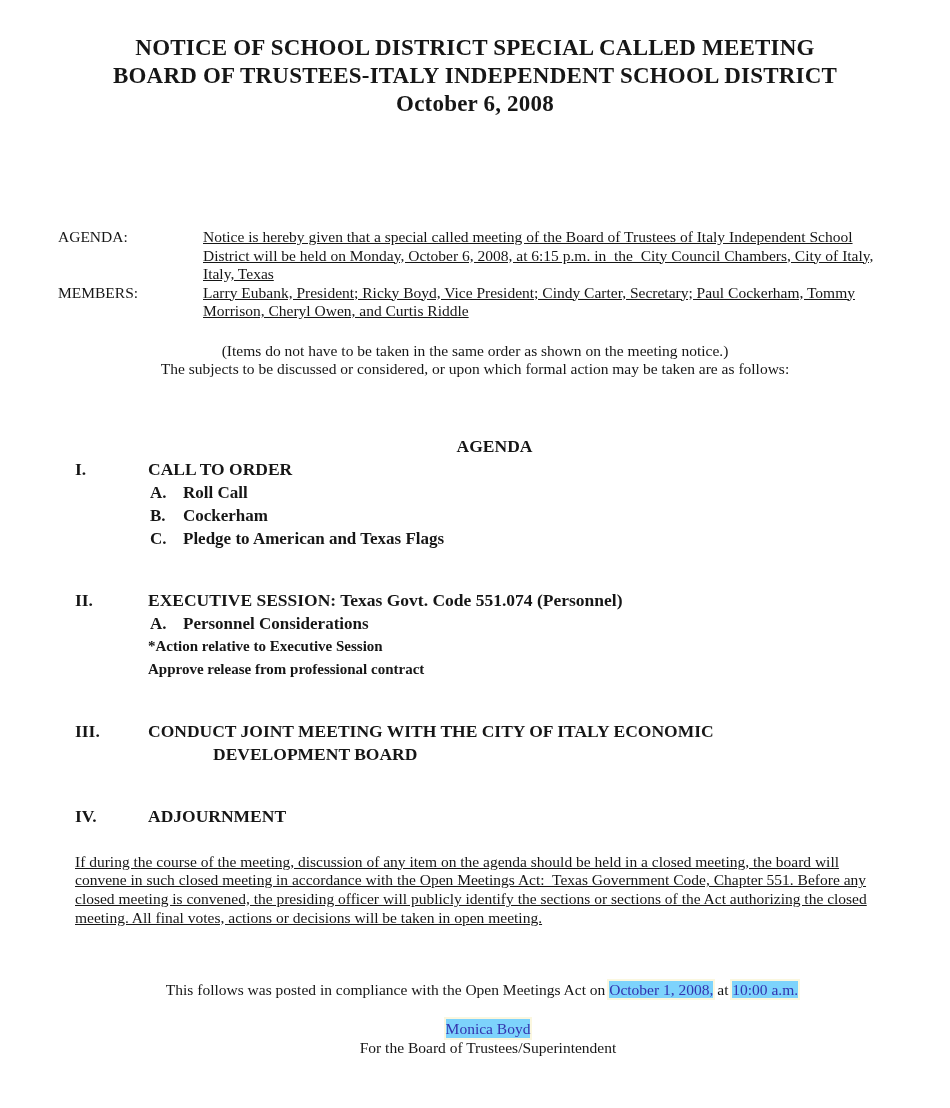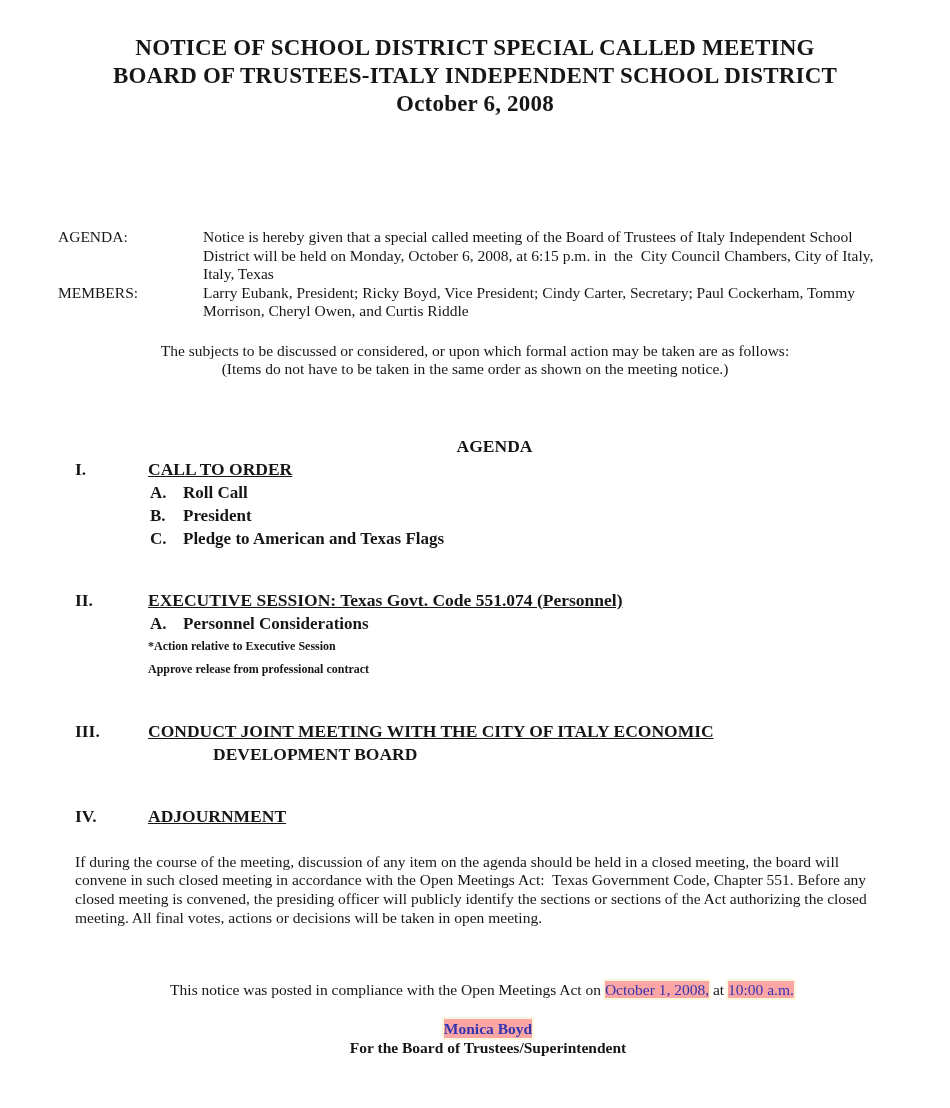--- a/index.html
+++ b/index.html
@@ -6,21 +6,21 @@
   .page {
     position: relative;
     width: 950px;
     height: 1108px;
     background: #ffffff;
     font-family: "Liberation Serif", "DejaVu Serif", serif;
     color: #161616;
     overflow: hidden;
     box-sizing: border-box;
   }
-  .pre { white-space: pre-wrap; }
+  .pre { white-space: pre-wrap; text-decoration: underline; }
 
   
   .doc-title {
     margin-top: 34px;
     text-align: center;
     font-weight: bold;
     font-size: 23px;
     line-height: 28px;
     letter-spacing: 0.2px;
   }
@@ -57,53 +57,52 @@
   .agitem {
     margin-left: 75px;
     font-weight: bold;
     font-size: 17.5px;
     line-height: 23px;
   }
   .agitem.first { margin-top: 0px; }
   .agitem.gap { margin-top: 39px; }
   .ihead { display: flex; }
   .numeral { width: 73px; flex: 0 0 73px; }
-  .ititle { flex: 1; text-decoration: underline; }
+  .ititle { flex: 1; }
   .ititle2 { margin-left: 138px; }
   .isub { display: flex; margin-left: 75px; font-size: 17px; }
   .iletter { width: 33px; flex: 0 0 33px; }
-  .iline { margin-left: 73px; font-size: 12px; }
+  .iline { margin-left: 73px; font-size: 15px; }
 
   
   .closing {
     margin: 25px 0 0 75px;
     width: 828px;
     font-size: 15.5px;
     line-height: 18.7px;
   }
 
   
   .posted {
     margin-top: 54px;
     text-align: center;
     font-size: 15.5px;
     line-height: 18.5px;
     padding-left: 14px;
   }
   .blue { color: #3434ae; }
-  .hl { background: #fca5a5; box-shadow: 0 0 0 2px #fbf7df; }
+  .hl { background: #7dd3fc; box-shadow: 0 0 0 2px #fbf7df; }
 
   
   .signature {
     margin-top: 19px;
     text-align: center;
     font-size: 15.5px;
     line-height: 19px;
     padding-left: 26px;
-    font-weight: bold;
   }
 </style>
 </head>
 <body>
 
 <div class="page">
 
   <header class="doc-title">
     <div>NOTICE OF SCHOOL DISTRICT SPECIAL CALLED MEETING</div>
     <div>BOARD OF TRUSTEES-ITALY INDEPENDENT SCHOOL DISTRICT</div>
@@ -118,40 +117,40 @@
 Italy, Texas</div>
     </div>
     <div class="info-row">
       <div class="info-label">MEMBERS:</div>
       <div class="info-text pre">Larry Eubank, President; Ricky Boyd, Vice President; Cindy Carter, Secretary; Paul Cockerham, Tommy
 Morrison, Cheryl Owen, and Curtis Riddle</div>
     </div>
   </section>
 
   <section class="subjects">
+    <div>(Items do not have to be taken in the same order as shown on the meeting notice.)</div>
     <div>The subjects to be discussed or considered, or upon which formal action may be taken are as follows:</div>
-    <div>(Items do not have to be taken in the same order as shown on the meeting notice.)</div>
   </section>
 
   <h2 class="agenda-heading">AGENDA</h2>
 
   <section>
 
     <div class="agitem first">
       <div class="ihead">
         <span class="numeral">I.</span>
         <span class="ititle">CALL TO ORDER</span>
       </div>
       <div class="isub">
         <span class="iletter">A.</span>
         <span>Roll Call</span>
       </div>
       <div class="isub">
         <span class="iletter">B.</span>
-        <span>President</span>
+        <span>Cockerham</span>
       </div>
       <div class="isub">
         <span class="iletter">C.</span>
         <span>Pledge to American and Texas Flags</span>
       </div>
     </div>
 
     <div class="agitem gap">
       <div class="ihead">
         <span class="numeral">II.</span>
@@ -180,20 +179,20 @@
       </div>
     </div>
 
   </section>
 
   <p class="closing pre">If during the course of the meeting, discussion of any item on the agenda should be held in a closed meeting, the board will
 convene in such closed meeting in accordance with the Open Meetings Act:  Texas Government Code, Chapter 551. Before any
 closed meeting is convened, the presiding officer will publicly identify the sections or sections of the Act authorizing the closed
 meeting. All final votes, actions or decisions will be taken in open meeting.</p>
 
-  <p class="posted"><span>This notice was posted in compliance with the Open Meetings Act on </span><span class="blue hl">October 1, 2008,</span><span> at </span><span class="blue hl">10:00 a.m.</span></p>
+  <p class="posted"><span>This follows was posted in compliance with the Open Meetings Act on </span><span class="blue hl">October 1, 2008,</span><span> at </span><span class="blue hl">10:00 a.m.</span></p>
 
   <div class="signature">
     <div class="blue hl" style="display:inline-block;">Monica Boyd</div>
     <div>For the Board of Trustees/Superintendent</div>
   </div>
 
 </div>
 
 </body></html>

